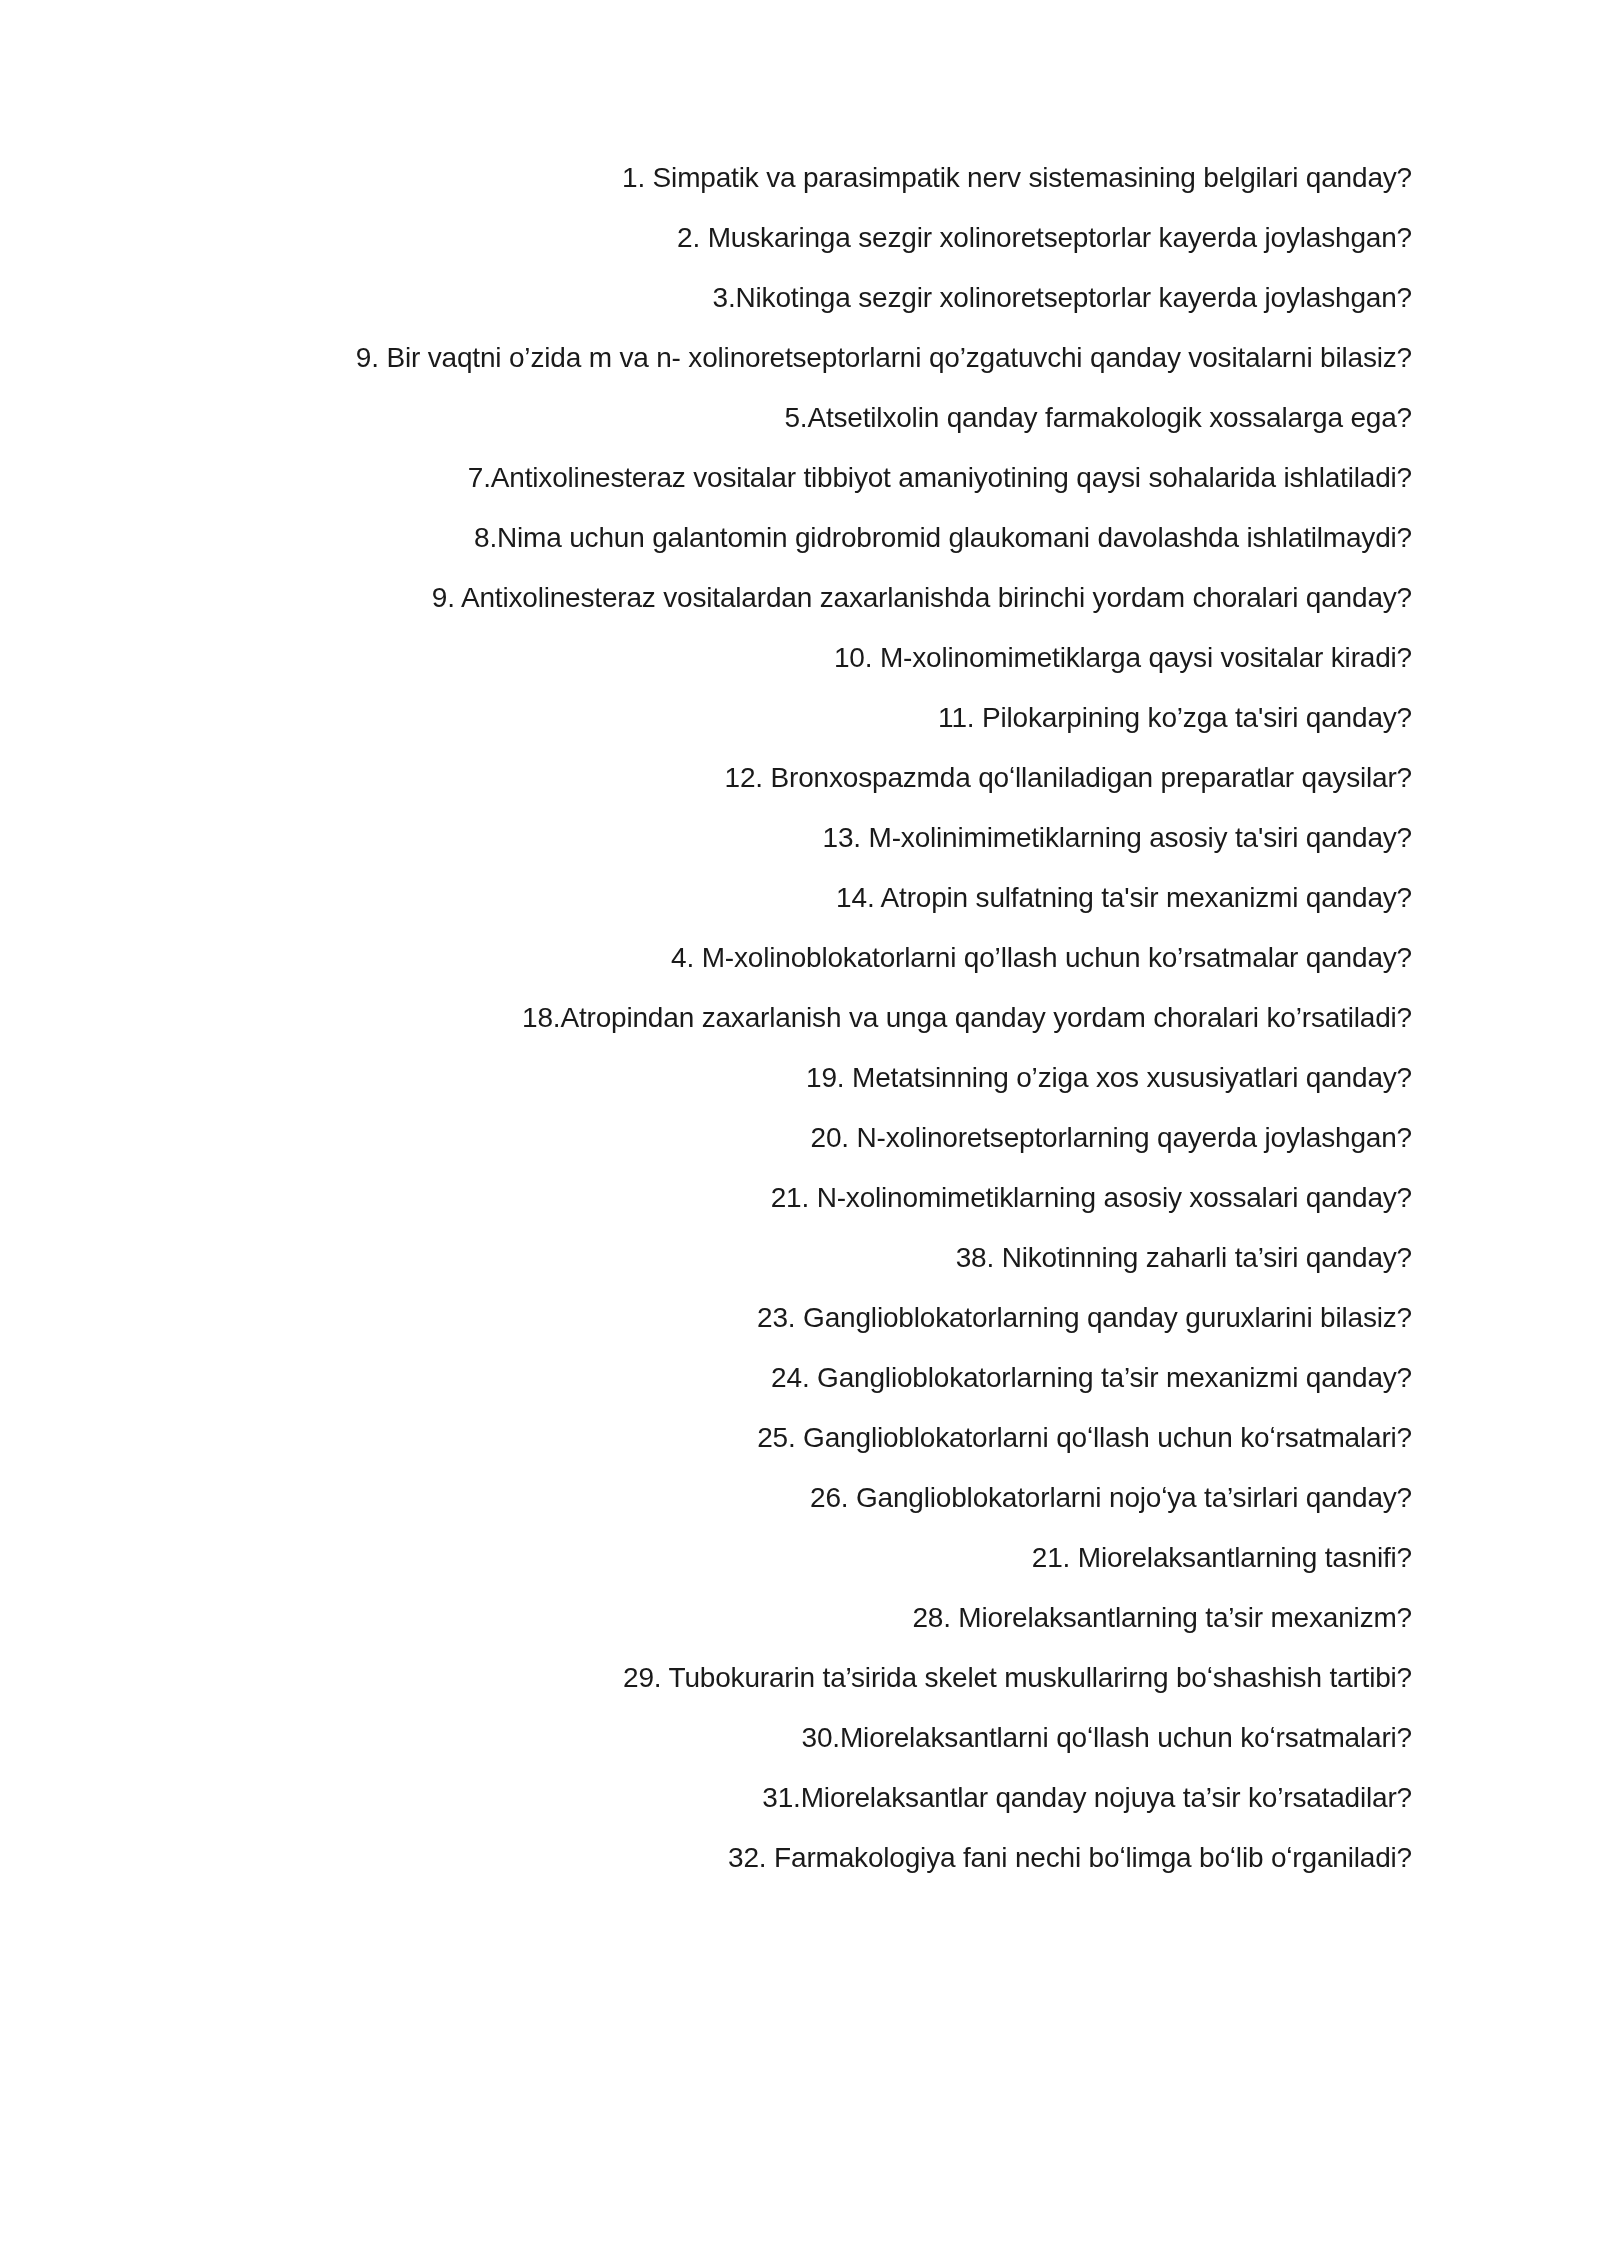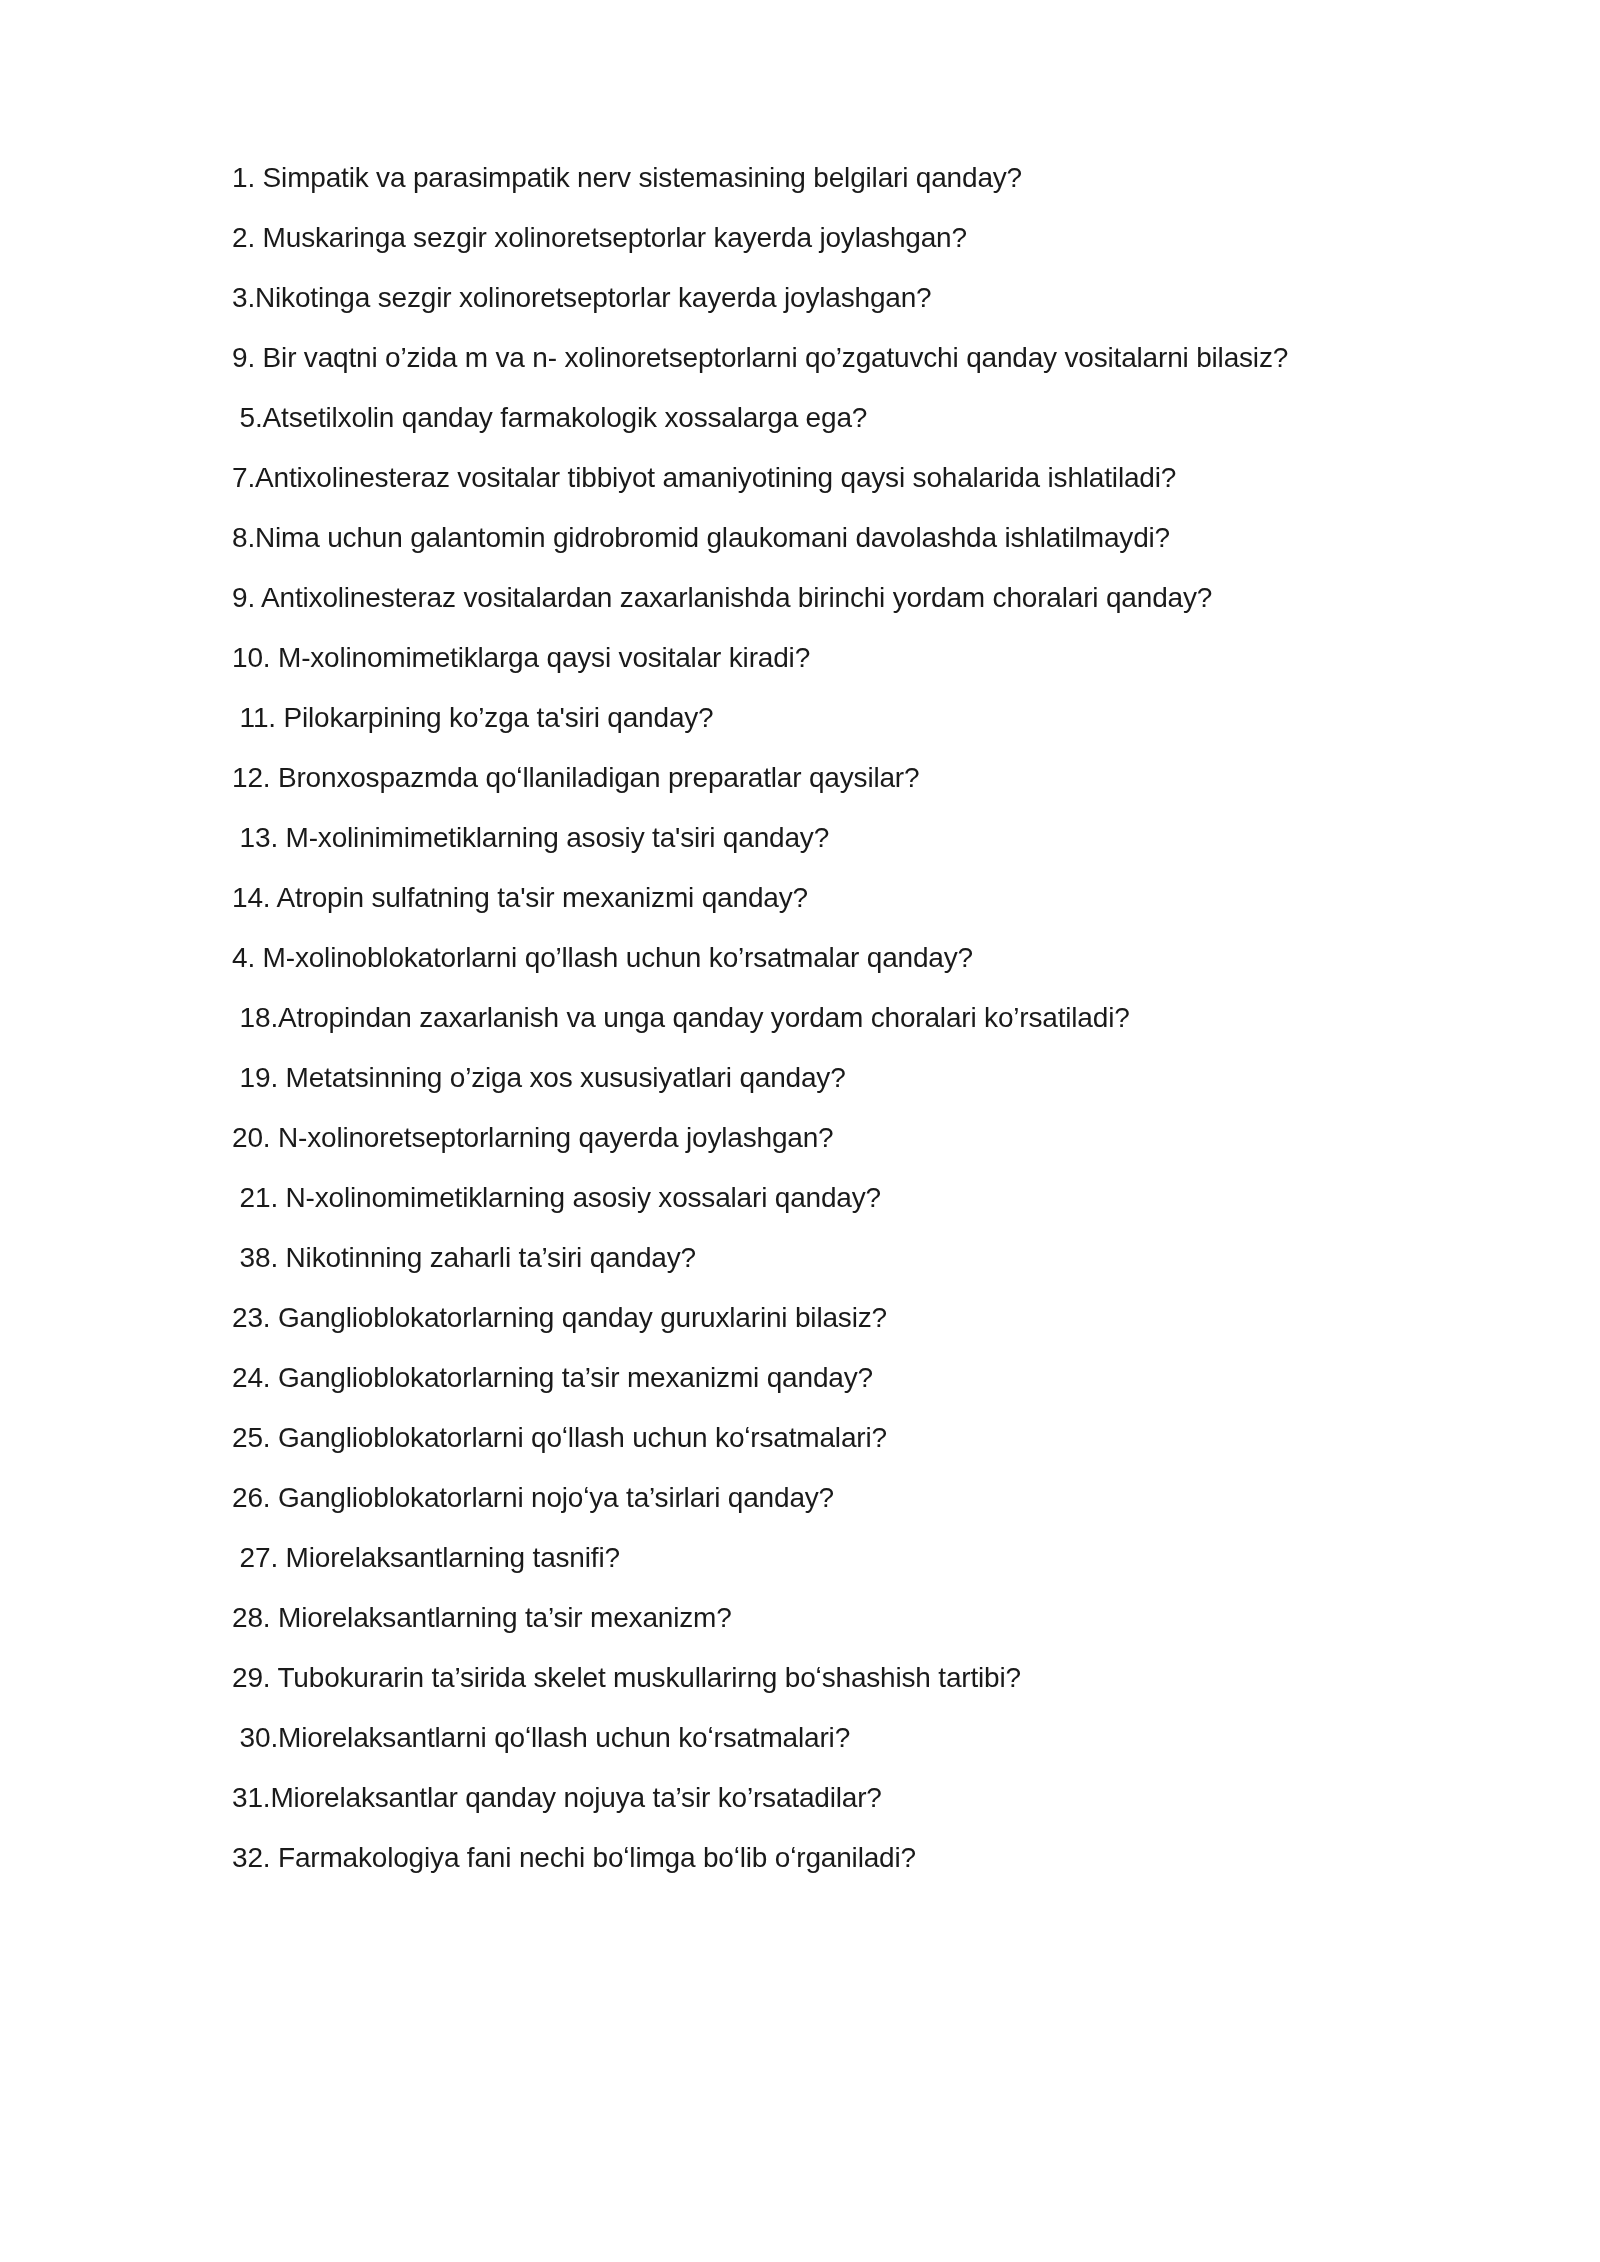--- a/index.html
+++ b/index.html
@@ -30,20 +30,21 @@
   }
 
   .q-line {
     font-size: 28px;
     line-height: 60px;
     height: 60px;
     color: #1a1a1a;
     white-space: pre;
     letter-spacing: -0.18px;
     font-weight: 400;
+    text-align: right;
     -webkit-font-smoothing: antialiased;
   }
 </style>
 </head>
 <body>
 
 <div class="page">
   <div class="doc-body">
     <div class="q-line">1. Simpatik va parasimpatik nerv sistemasining belgilari qanday?</div>
     <div class="q-line">2. Muskaringa sezgir xolinoretseptorlar kayerda joylashgan?</div>
@@ -61,20 +62,20 @@
     <div class="q-line">4. M-xolinoblokatorlarni qo’llash uchun ko’rsatmalar qanday?</div>
     <div class="q-line"> 18.Atropindan zaxarlanish va unga qanday yordam choralari ko’rsatiladi?</div>
     <div class="q-line"> 19. Metatsinning o’ziga xos xususiyatlari qanday?</div>
     <div class="q-line">20. N-xolinoretseptorlarning qayerda joylashgan?</div>
     <div class="q-line"> 21. N-xolinomimetiklarning asosiy xossalari qanday?</div>
     <div class="q-line"> 38. Nikotinning zaharli ta’siri qanday?</div>
     <div class="q-line">23. Ganglioblokatorlarning qanday guruxlarini bilasiz?</div>
     <div class="q-line">24. Ganglioblokatorlarning ta’sir mexanizmi qanday?</div>
     <div class="q-line">25. Ganglioblokatorlarni qoʻllash uchun koʻrsatmalari?</div>
     <div class="q-line">26. Ganglioblokatorlarni nojoʻya ta’sirlari qanday?</div>
-    <div class="q-line"> 27. Miorelaksantlarning tasnifi?</div>
+    <div class="q-line"> 21. Miorelaksantlarning tasnifi?</div>
     <div class="q-line">28. Miorelaksantlarning ta’sir mexanizm?</div>
     <div class="q-line">29. Tubokurarin ta’sirida skelet muskullarirng boʻshashish tartibi?</div>
     <div class="q-line"> 30.Miorelaksantlarni qoʻllash uchun koʻrsatmalari?</div>
     <div class="q-line">31.Miorelaksantlar qanday nojuya ta’sir ko’rsatadilar?</div>
     <div class="q-line">32. Farmakologiya fani nechi boʻlimga boʻlib oʻrganiladi?</div>
   </div>
 </div>
 
 </body></html>

